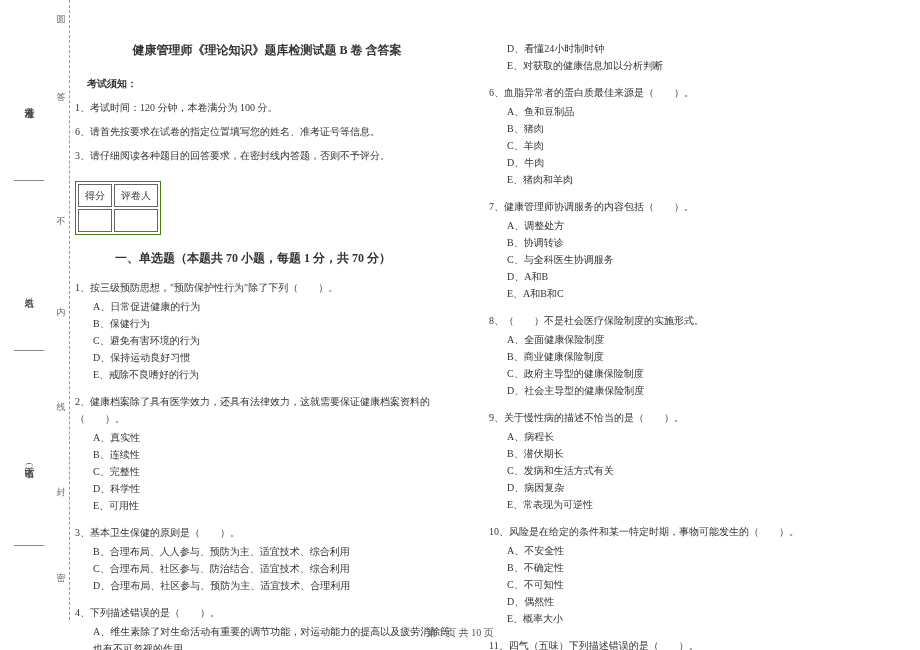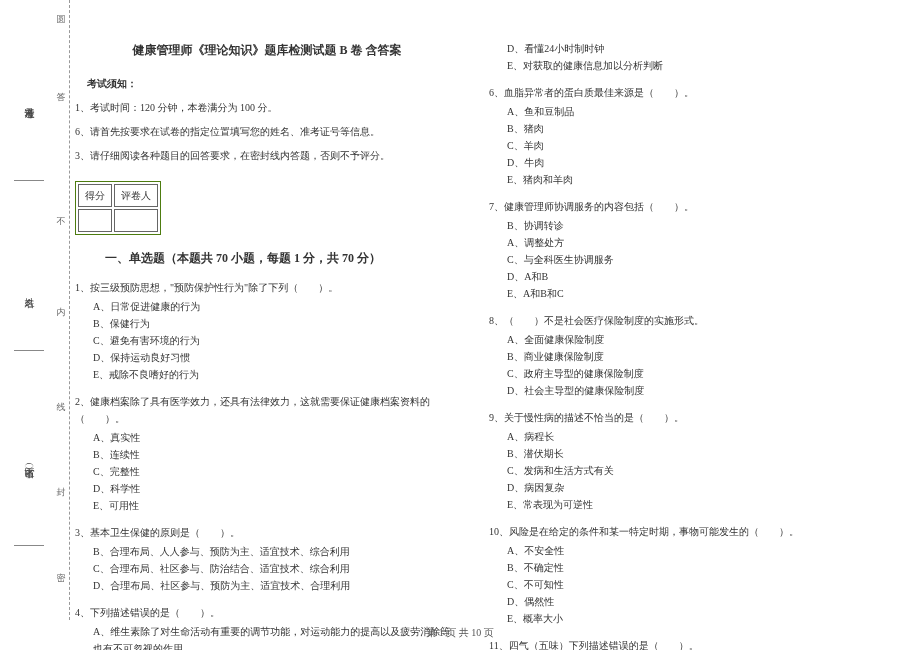--- a/index.html
+++ b/index.html
@@ -72,21 +72,21 @@
     .score-box td {
       border: 1px solid #666;
       padding: 2px 6px;
       font-size: 10px;
       text-align: center;
     }
     .part-title {
       font-weight: bold;
       font-size: 12px;
       display: inline-block;
-      margin-left: 30px;
+      margin-left: 40px;
     }
     .q { margin: 10px 0 2px; }
     .opt { margin-left: 18px; }
     .footer {
       text-align: center;
       font-size: 10px;
       color: #555;
       padding-top: 6px;
     }
   </style>
@@ -162,22 +162,22 @@
         <div class="opt">E、对获取的健康信息加以分析判断</div>
       </div>
     <div id="right-q-container">
         <div class="q">6、血脂异常者的蛋白质最佳来源是（　　）。</div>
         <div class="opt">A、鱼和豆制品</div>
         <div class="opt">B、猪肉</div>
         <div class="opt">C、羊肉</div>
         <div class="opt">D、牛肉</div>
         <div class="opt">E、猪肉和羊肉</div>
         <div class="q">7、健康管理师协调服务的内容包括（　　）。</div>
+        <div class="opt">A、调整处方</div>
         <div class="opt">B、协调转诊</div>
-        <div class="opt">A、调整处方</div>
         <div class="opt">C、与全科医生协调服务</div>
         <div class="opt">D、A和B</div>
         <div class="opt">E、A和B和C</div>
         <div class="q">8、（　　）不是社会医疗保险制度的实施形式。</div>
         <div class="opt">A、全面健康保险制度</div>
         <div class="opt">B、商业健康保险制度</div>
         <div class="opt">C、政府主导型的健康保险制度</div>
         <div class="opt">D、社会主导型的健康保险制度</div>
         <div class="q">9、关于慢性病的描述不恰当的是（　　）。</div>
         <div class="opt">A、病程长</div>

